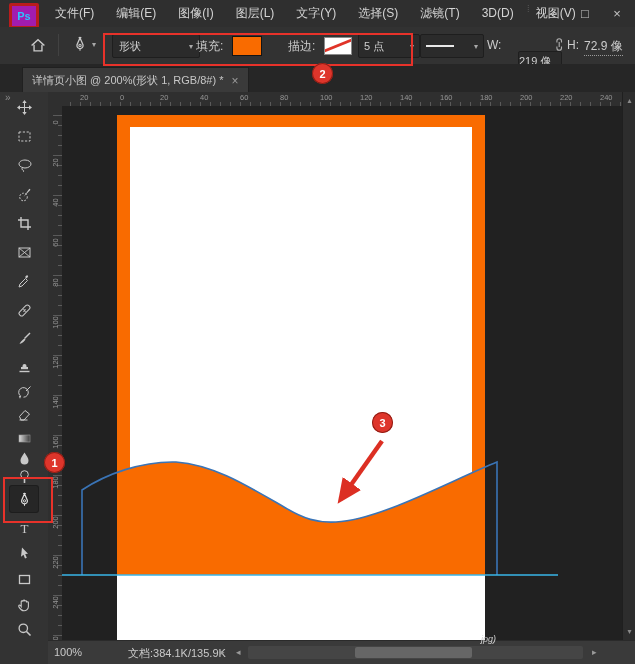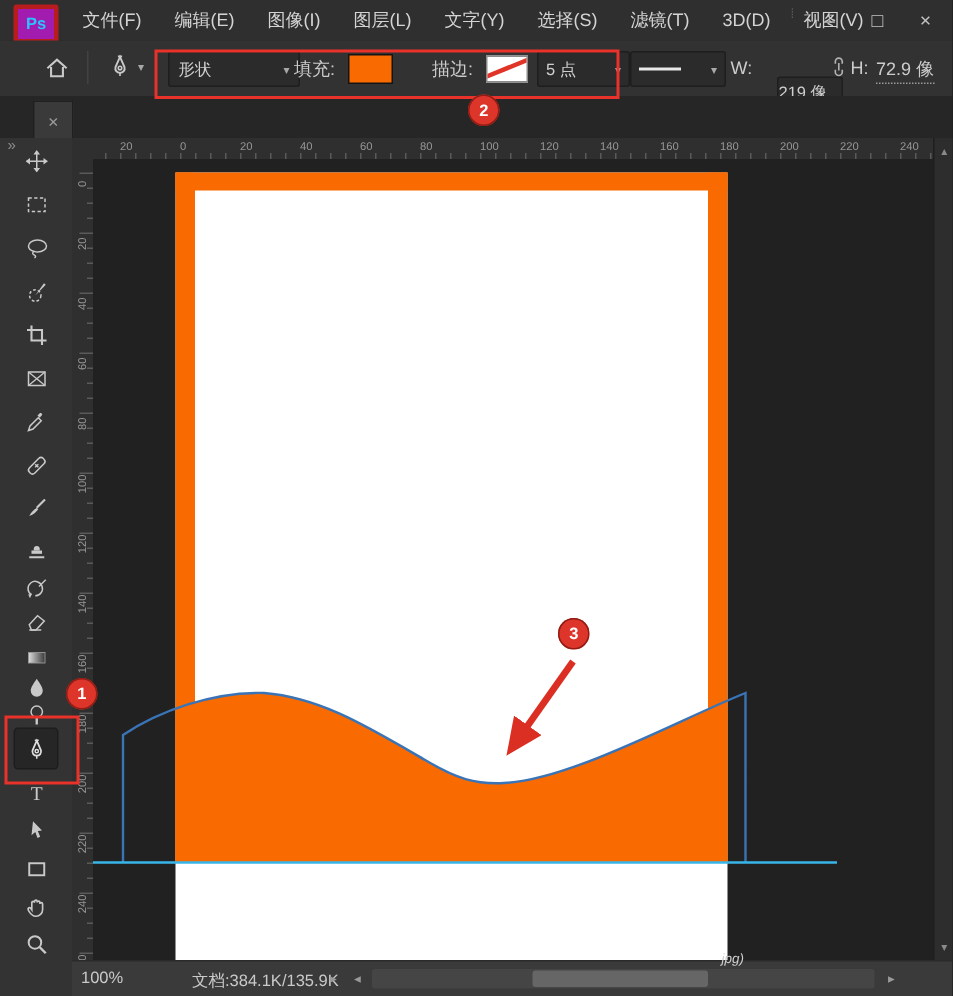--- a/index.html
+++ b/index.html
@@ -127,20 +127,21 @@
       </svg></span>
   <span class="lbl" style="left:567px;">H:</span>
   <span class="lbl" style="left:584px;border-bottom:1px dotted #9a9a9a;">72.9 像</span>
 </div>
 
 <div id="annot-box-options" class="abs"></div>
 <div class="badge" style="left: 312px; top: 63px; background: rgb(222, 53, 43);">2</div>
 
 <div id="tab-bar" class="abs">
   <div id="doc-tab">
+    <span class="title">详情页小图 @ 200%(形状 1, RGB/8#) *</span>
     <span class="close">×</span>
   </div>
 </div>
 
 <div id="toolbar" class="abs">
   <span id="toolbar-collapse">»</span>
   <span id="tool-more">•••</span>
 <div class="tool" style="top: 2px;">
       <svg width="15" height="15" viewBox="0 0 15 15">
         <path d="M7.5 2v11M2 7.5h11" stroke="#c9c9c9" fill="none"></path>

